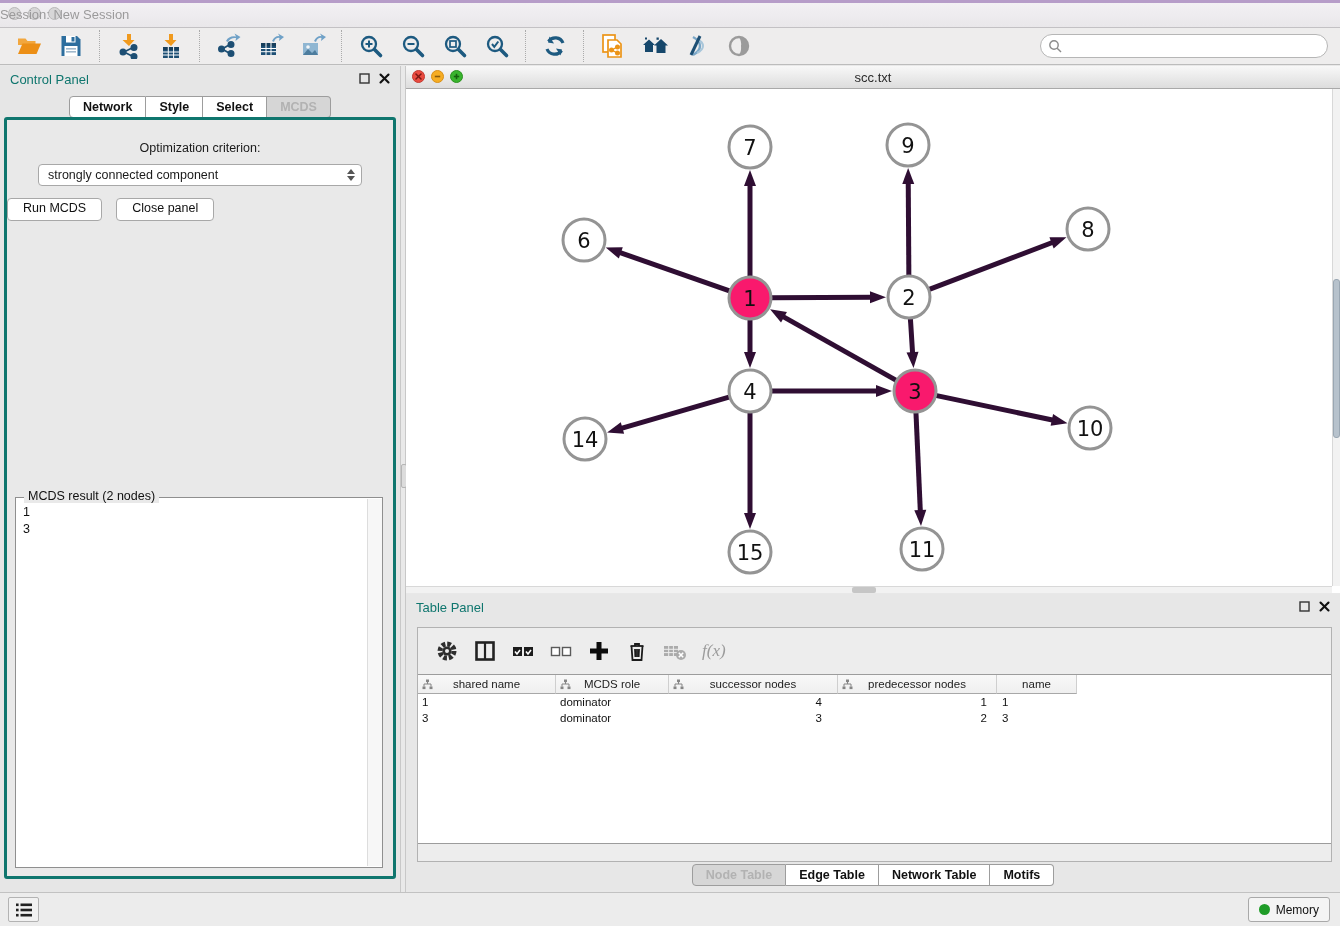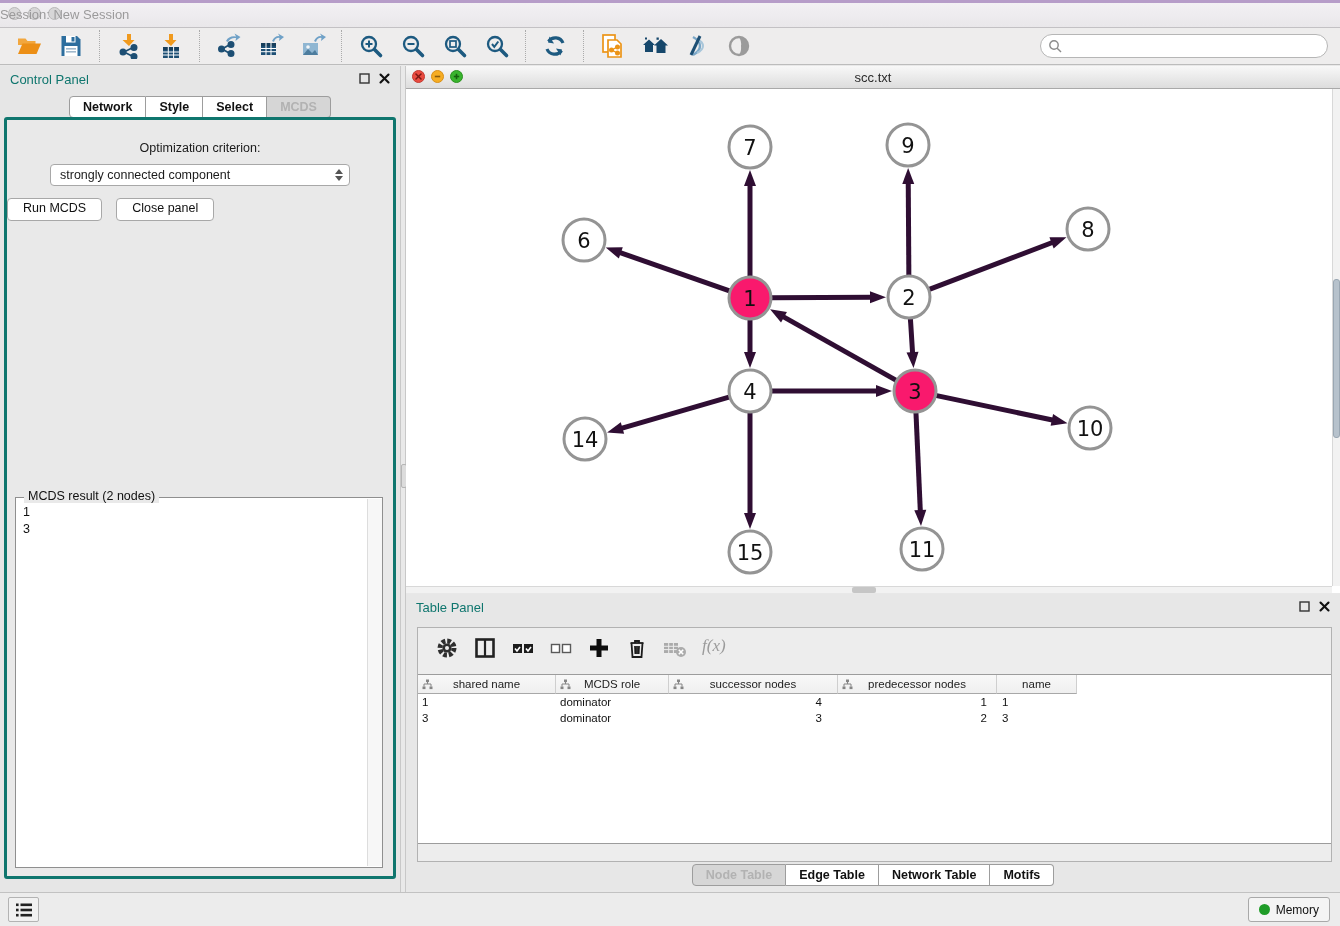--- a/index.html
+++ b/index.html
@@ -28,21 +28,21 @@
   .panel-btns{position:absolute;right:10px;top:7px;display:flex;gap:9px;align-items:center;}
   .tabs-row{position:absolute;top:30px;left:0;width:100%;display:flex;justify-content:center;}
   .tab{height:20px;line-height:20px;padding:0 13px;background:#fff;border:1px solid #9d9d9d;border-left:none;
        font-size:12.5px;font-weight:bold;color:#111;}
   .tab:first-child{border-left:1px solid #9d9d9d;border-radius:4px 0 0 4px;}
   .tab:last-child{border-radius:0 4px 4px 0;}
   .tab.active{background:#d6d6d6;color:#b2b2b2;}
   .cp-body{position:absolute;left:4px;right:4px;top:51px;bottom:13px;background:#e9e9e9;
            border:3px solid #0f766e;border-radius:3px;}
   .opt-label{margin-top:21px;text-align:center;font-size:12.5px;color:#1a1a1a;}
-  .dropdown{width:300px;height:22px;margin:9px auto 0 auto;background:#fff;border:1px solid #a8a8a8;
+  .dropdown{width:324px;height:22px;margin:9px auto 0 auto;background:#fff;border:1px solid #a8a8a8;
             border-radius:4px;display:flex;align-items:center;padding:0 6px 0 9px;box-sizing:border-box;font-size:12.5px;}
   .dropdown .dd-label{flex:1;}
   .chevs{display:flex;flex-direction:column;align-items:center;gap:2px;}
   .chev-up{width:0;height:0;border-left:4px solid transparent;border-right:4px solid transparent;border-bottom:5px solid #555;}
   .chev-dn{width:0;height:0;border-left:4px solid transparent;border-right:4px solid transparent;border-top:5px solid #555;}
   .btn-row{display:flex;justify-content:flex-start;gap:14px;margin-top:12px;}
   .btn{height:21px;line-height:19px;padding:0 15px;background:#fff;border:1px solid #a8a8a8;border-radius:4px;
        font-size:12.5px;color:#111;}
   .result-box{position:absolute;left:8px;right:10px;top:377px;bottom:8px;background:#fff;border:1px solid #8f8f8f;}
   .result-legend{position:absolute;top:-9px;left:8px;background:#e9e9e9;padding:0 4px;font-size:12.5px;color:#111;}
@@ -63,21 +63,21 @@
   .nw-title{position:absolute;top:4px;left:0;width:100%;text-align:center;font-size:13px;color:#2a2a2a;}
   .nw-canvas{position:absolute;top:23px;left:0;right:0;bottom:0;background:#fff;}
   .v-scroll{position:absolute;right:0;top:0;bottom:7px;width:8px;background:#f2f2f2;border-left:1px solid #d8d8d8;box-sizing:border-box;}
   .v-thumb{position:absolute;left:0;right:0;top:190px;height:159px;background:#b7c2cc;border:1px solid #9aa7b3;border-radius:3px;box-sizing:border-box;}
   .h-scroll{position:absolute;left:0;right:8px;bottom:0;height:7px;background:#f2f2f2;border-top:1px solid #d8d8d8;box-sizing:border-box;}
   .h-thumb{position:absolute;top:0;bottom:0;left:446px;width:24px;background:#c6c6c6;border-radius:2px;}
   
   .table-panel{position:absolute;left:406px;top:594px;width:934px;height:296px;background:#e7e7e7;}
   .tp-box{position:absolute;left:11px;right:8px;top:33px;height:235px;border:1px solid #b2b2b2;background:#ededed;box-sizing:border-box;}
   .tp-toolbar{position:absolute;top:0;left:0;right:0;height:46px;display:flex;align-items:center;padding-left:10px;}
-  .tp-icon{width:30px;height:30px;margin:0 4px;display:flex;justify-content:center;}
+  .tp-icon{width:30px;height:30px;margin:0 4px;display:flex;align-items:center;justify-content:center;}
   .fx{font-family:"Liberation Serif",serif;font-style:italic;font-size:17px;color:#9b9b9b;}
   .tp-table{position:absolute;left:0;right:0;top:46px;bottom:17px;background:#fff;
             border-top:1px solid #9c9c9c;border-bottom:1px solid #9c9c9c;overflow:hidden;}
   .thead{display:flex;height:19px;}
   .th{background:linear-gradient(#f8f8f8,#efefef);border-right:1px solid #cfcfcf;border-bottom:1px solid #a8a8a8;
       box-sizing:border-box;display:flex;align-items:center;font-size:11.5px;color:#222;position:relative;}
   .th .th-label{flex:1;text-align:center;}
   .th .sort-ic{position:absolute;left:4px;top:4px;}
   .trow{display:flex;height:16px;align-items:center;}
   .td{box-sizing:border-box;font-size:11.5px;color:#111;overflow:hidden;white-space:nowrap;}

